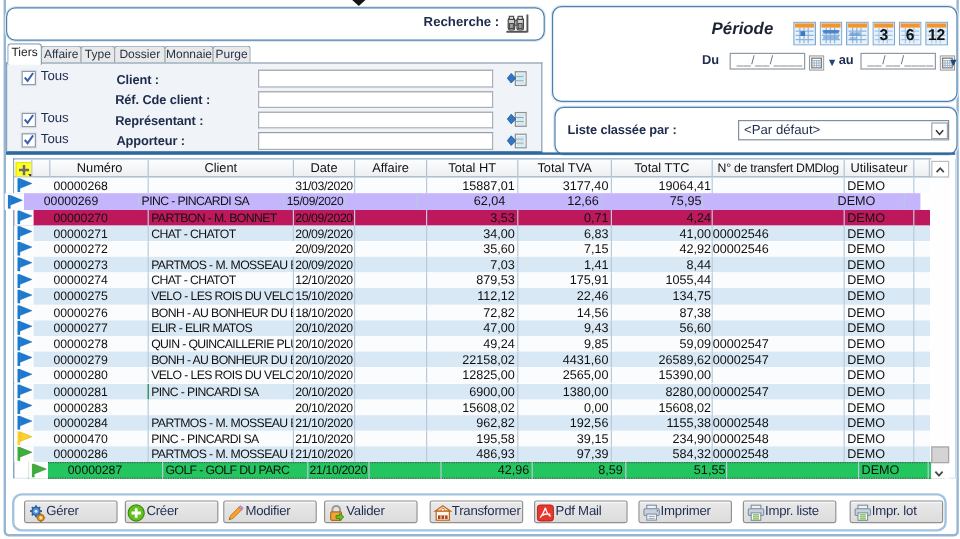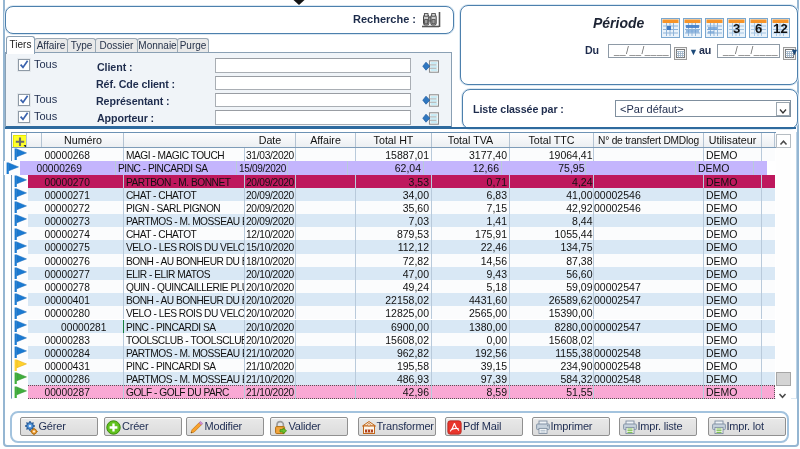--- a/index.html
+++ b/index.html
@@ -177,39 +177,39 @@
     <div style="position:absolute;left:0px;width:15px;top:0;height:14px;border-right:1px solid #b4c3d2;box-sizing:border-box;text-align:left;overflow:hidden;white-space:nowrap;">
       <span style="position:absolute;left:0.5px;top:1.5px;width:14.5px;height:12px;background:#feff2b;border:0.5px solid #e8e800;">
         <svg width="14" height="12" viewBox="0 0 14 12" style="position:absolute;left:0;top:0">
           <path d="M6 1.5 V10 M1.8 5.75 H10.2" stroke="#6b6b6b" stroke-width="2.1"></path>
           <path d="M9.5 9 h4 l-2 2.6 Z" fill="#333"></path>
         </svg>
       </span>
     </div>
     <div style="position:absolute;left:15px;width:15px;top:0;height:14px;border-right:1px solid #b4c3d2;box-sizing:border-box;text-align:left;overflow:hidden;white-space:nowrap;"></div>
     <div style="position:absolute;left:31px;width:81px;top:0;height:14px;border-right:1px solid #b4c3d2;box-sizing:border-box;text-align:center;overflow:hidden;white-space:nowrap;">Numéro</div>
+    <div style="position:absolute;left:112px;width:121px;top:0;height:14px;border-right:1px solid #b4c3d2;box-sizing:border-box;text-align:center;overflow:hidden;white-space:nowrap;">Client</div>
     <div style="position:absolute;left:233px;width:51px;top:0;height:14px;border-right:1px solid #b4c3d2;box-sizing:border-box;text-align:center;overflow:hidden;white-space:nowrap;">Date</div>
     <div style="position:absolute;left:284px;width:60px;top:0;height:14px;border-right:1px solid #b4c3d2;box-sizing:border-box;text-align:center;overflow:hidden;white-space:nowrap;">Affaire</div>
     <div style="position:absolute;left:344px;width:76px;top:0;height:14px;border-right:1px solid #b4c3d2;box-sizing:border-box;text-align:center;overflow:hidden;white-space:nowrap;">Total HT</div>
     <div style="position:absolute;left:420px;width:78px;top:0;height:14px;border-right:1px solid #b4c3d2;box-sizing:border-box;text-align:center;overflow:hidden;white-space:nowrap;">Total TVA</div>
     <div style="position:absolute;left:498px;width:84px;top:0;height:14px;border-right:1px solid #b4c3d2;box-sizing:border-box;text-align:center;overflow:hidden;white-space:nowrap;">Total TTC</div>
     <div style="position:absolute;left:582px;width:110px;top:0;height:14px;border-right:1px solid #b4c3d2;box-sizing:border-box;text-align:center;overflow:hidden;white-space:nowrap;font-size:10.2px;letter-spacing:-0.2px;">N° de transfert DMDlog</div>
     <div style="position:absolute;left:692px;width:58px;top:0;height:14px;border-right:1px solid #b4c3d2;box-sizing:border-box;text-align:center;overflow:hidden;white-space:nowrap;">Utilisateur</div>
     <div style="position:absolute;left:750px;width:13px;top:0;height:14px;border-right:1px solid #b4c3d2;box-sizing:border-box;text-align:left;overflow:hidden;white-space:nowrap;"></div>
   </div>
 <div style="position:absolute;left:12px;top:148.30px;width:763px;height:13.17px;background:#fbfcfd;line-height:15.7px;font-size:10.5px;color:#111;">
     <div style="position:absolute;left:0px;width:15.5px;top:0;bottom:0;overflow:hidden;border-right:1px solid #b9cadb;box-sizing:border-box;text-align:left;padding:0 2px 0 2px;white-space:nowrap;background:#fdfdfe;border-right:none;">
       <span style="position:absolute;top:0.2px;left:1px;display:inline-block"><svg width="17" height="12.5" viewBox="0 0 17 12.5">
           <rect x="1.6" y="0.5" width="2.2" height="11.5" fill="#1a7ad2"></rect>
           <path d="M3.8 1 L13.5 4.9 L3.8 8.8 Z" fill="#1a7ad2" stroke="#1a6ab8" stroke-width="0.5"></path>
         </svg></span>
     </div>
     <div style="position:absolute;left:15.5px;width:15.5px;top:0;bottom:0;overflow:hidden;border-right:1px solid #b9cadb;box-sizing:border-box;text-align:left;padding:0 0px 0 0px;white-space:nowrap;border-right:none;"></div>
     <div style="position:absolute;left:31px;width:81px;top:0;bottom:0;overflow:hidden;border-right:1px solid #b9cadb;box-sizing:border-box;text-align:left;padding:0 0px 0 1.5px;white-space:nowrap;font-size:10.2px;">00000268</div>
-    <div style="position:absolute;left:112px;width:121px;top:0;bottom:0;overflow:hidden;border-right:1px solid #b9cadb;box-sizing:border-box;text-align:left;padding:0 0px 0 2px;white-space:nowrap;font-size:10.2px;letter-spacing:-0.5px;">MAGI - MAGIC TOUCH</div>
     <div style="position:absolute;left:233px;width:51px;top:0;bottom:0;overflow:hidden;border-right:1px solid #b9cadb;box-sizing:border-box;text-align:left;padding:0 0px 0 1px;white-space:nowrap;font-size:10.2px;letter-spacing:-0.3px;">31/03/2020</div>
     <div style="position:absolute;left:284px;width:60px;top:0;bottom:0;overflow:hidden;border-right:1px solid #b9cadb;box-sizing:border-box;text-align:left;padding:0 2px 0 2px;white-space:nowrap;"></div>
     <div style="position:absolute;left:344px;width:76px;top:0;bottom:0;overflow:hidden;border-right:1px solid #b9cadb;box-sizing:border-box;text-align:right;padding:0 2px 0 2px;white-space:nowrap;">15887,01</div>
     <div style="position:absolute;left:420px;width:78px;top:0;bottom:0;overflow:hidden;border-right:1px solid #b9cadb;box-sizing:border-box;text-align:right;padding:0 2px 0 2px;white-space:nowrap;">3177,40</div>
     <div style="position:absolute;left:498px;width:84px;top:0;bottom:0;overflow:hidden;border-right:1px solid #b9cadb;box-sizing:border-box;text-align:right;padding:0 0.5px 0 2px;white-space:nowrap;">19064,41</div>
     <div style="position:absolute;left:582px;width:110px;top:0;bottom:0;overflow:hidden;border-right:1px solid #b9cadb;box-sizing:border-box;text-align:left;padding:0 0px 0 0px;white-space:nowrap;"></div>
     <div style="position:absolute;left:692px;width:58px;top:0;bottom:0;overflow:hidden;border-right:1px solid #b9cadb;box-sizing:border-box;text-align:left;padding:0 2px 0 2px;white-space:nowrap;">DEMO</div>
     <div style="position:absolute;left:750px;width:13.5px;top:0;bottom:0;overflow:hidden;border-right:1px solid #b9cadb;box-sizing:border-box;text-align:left;padding:0 0px 0 0px;white-space:nowrap;border-right:none;"></div>
   </div>
 <div style="position:absolute;left:4px;top:161.47px;width:763px;height:13.17px;background:#c4b5fd;line-height:15.7px;font-size:10.5px;color:#111;">
@@ -271,21 +271,20 @@
   </div>
 <div style="position:absolute;left:12px;top:200.98px;width:763px;height:13.17px;background:#fbfcfd;line-height:15.7px;font-size:10.5px;color:#111;">
     <div style="position:absolute;left:0px;width:15.5px;top:0;bottom:0;overflow:hidden;border-right:1px solid #b9cadb;box-sizing:border-box;text-align:left;padding:0 2px 0 2px;white-space:nowrap;background:#fdfdfe;border-right:none;">
       <span style="position:absolute;top:0.2px;left:1px;display:inline-block"><svg width="17" height="12.5" viewBox="0 0 17 12.5">
           <rect x="1.6" y="0.5" width="2.2" height="11.5" fill="#1a7ad2"></rect>
           <path d="M3.8 1 L13.5 4.9 L3.8 8.8 Z" fill="#1a7ad2" stroke="#1a6ab8" stroke-width="0.5"></path>
         </svg></span>
     </div>
     <div style="position:absolute;left:15.5px;width:15.5px;top:0;bottom:0;overflow:hidden;border-right:1px solid #b9cadb;box-sizing:border-box;text-align:left;padding:0 0px 0 0px;white-space:nowrap;border-right:none;"></div>
     <div style="position:absolute;left:31px;width:81px;top:0;bottom:0;overflow:hidden;border-right:1px solid #b9cadb;box-sizing:border-box;text-align:left;padding:0 0px 0 1.5px;white-space:nowrap;font-size:10.2px;">00000272</div>
-    <div style="position:absolute;left:112px;width:121px;top:0;bottom:0;overflow:hidden;border-right:1px solid #b9cadb;box-sizing:border-box;text-align:left;padding:0 0px 0 2px;white-space:nowrap;font-size:10.2px;letter-spacing:-0.5px;">PIGN - SARL PIGNON</div>
     <div style="position:absolute;left:233px;width:51px;top:0;bottom:0;overflow:hidden;border-right:1px solid #b9cadb;box-sizing:border-box;text-align:left;padding:0 0px 0 1px;white-space:nowrap;font-size:10.2px;letter-spacing:-0.3px;">20/09/2020</div>
     <div style="position:absolute;left:284px;width:60px;top:0;bottom:0;overflow:hidden;border-right:1px solid #b9cadb;box-sizing:border-box;text-align:left;padding:0 2px 0 2px;white-space:nowrap;"></div>
     <div style="position:absolute;left:344px;width:76px;top:0;bottom:0;overflow:hidden;border-right:1px solid #b9cadb;box-sizing:border-box;text-align:right;padding:0 2px 0 2px;white-space:nowrap;">35,60</div>
     <div style="position:absolute;left:420px;width:78px;top:0;bottom:0;overflow:hidden;border-right:1px solid #b9cadb;box-sizing:border-box;text-align:right;padding:0 2px 0 2px;white-space:nowrap;">7,15</div>
     <div style="position:absolute;left:498px;width:84px;top:0;bottom:0;overflow:hidden;border-right:1px solid #b9cadb;box-sizing:border-box;text-align:right;padding:0 0.5px 0 2px;white-space:nowrap;">42,92</div>
     <div style="position:absolute;left:582px;width:110px;top:0;bottom:0;overflow:hidden;border-right:1px solid #b9cadb;box-sizing:border-box;text-align:left;padding:0 0px 0 0px;white-space:nowrap;">00002546</div>
     <div style="position:absolute;left:692px;width:58px;top:0;bottom:0;overflow:hidden;border-right:1px solid #b9cadb;box-sizing:border-box;text-align:left;padding:0 2px 0 2px;white-space:nowrap;">DEMO</div>
     <div style="position:absolute;left:750px;width:13.5px;top:0;bottom:0;overflow:hidden;border-right:1px solid #b9cadb;box-sizing:border-box;text-align:left;padding:0 0px 0 0px;white-space:nowrap;border-right:none;"></div>
   </div>
 <div style="position:absolute;left:12px;top:214.15px;width:763px;height:13.17px;background:#d9e8f5;line-height:15.7px;font-size:10.5px;color:#111;">
@@ -389,35 +388,35 @@
           <rect x="1.6" y="0.5" width="2.2" height="11.5" fill="#1a7ad2"></rect>
           <path d="M3.8 1 L13.5 4.9 L3.8 8.8 Z" fill="#1a7ad2" stroke="#1a6ab8" stroke-width="0.5"></path>
         </svg></span>
     </div>
     <div style="position:absolute;left:15.5px;width:15.5px;top:0;bottom:0;overflow:hidden;border-right:1px solid #b9cadb;box-sizing:border-box;text-align:left;padding:0 0px 0 0px;white-space:nowrap;border-right:none;"></div>
     <div style="position:absolute;left:31px;width:81px;top:0;bottom:0;overflow:hidden;border-right:1px solid #b9cadb;box-sizing:border-box;text-align:left;padding:0 0px 0 1.5px;white-space:nowrap;font-size:10.2px;">00000278</div>
     <div style="position:absolute;left:112px;width:121px;top:0;bottom:0;overflow:hidden;border-right:1px solid #b9cadb;box-sizing:border-box;text-align:left;padding:0 0px 0 2px;white-space:nowrap;font-size:10.2px;letter-spacing:-0.5px;">QUIN - QUINCAILLERIE PLUS</div>
     <div style="position:absolute;left:233px;width:51px;top:0;bottom:0;overflow:hidden;border-right:1px solid #b9cadb;box-sizing:border-box;text-align:left;padding:0 0px 0 1px;white-space:nowrap;font-size:10.2px;letter-spacing:-0.3px;">20/10/2020</div>
     <div style="position:absolute;left:284px;width:60px;top:0;bottom:0;overflow:hidden;border-right:1px solid #b9cadb;box-sizing:border-box;text-align:left;padding:0 2px 0 2px;white-space:nowrap;"></div>
     <div style="position:absolute;left:344px;width:76px;top:0;bottom:0;overflow:hidden;border-right:1px solid #b9cadb;box-sizing:border-box;text-align:right;padding:0 2px 0 2px;white-space:nowrap;">49,24</div>
-    <div style="position:absolute;left:420px;width:78px;top:0;bottom:0;overflow:hidden;border-right:1px solid #b9cadb;box-sizing:border-box;text-align:right;padding:0 2px 0 2px;white-space:nowrap;">5,18</div>
+    <div style="position:absolute;left:420px;width:78px;top:0;bottom:0;overflow:hidden;border-right:1px solid #b9cadb;box-sizing:border-box;text-align:right;padding:0 2px 0 2px;white-space:nowrap;">9,85</div>
     <div style="position:absolute;left:498px;width:84px;top:0;bottom:0;overflow:hidden;border-right:1px solid #b9cadb;box-sizing:border-box;text-align:right;padding:0 0.5px 0 2px;white-space:nowrap;">59,09</div>
     <div style="position:absolute;left:582px;width:110px;top:0;bottom:0;overflow:hidden;border-right:1px solid #b9cadb;box-sizing:border-box;text-align:left;padding:0 0px 0 0px;white-space:nowrap;">00002547</div>
     <div style="position:absolute;left:692px;width:58px;top:0;bottom:0;overflow:hidden;border-right:1px solid #b9cadb;box-sizing:border-box;text-align:left;padding:0 2px 0 2px;white-space:nowrap;">DEMO</div>
     <div style="position:absolute;left:750px;width:13.5px;top:0;bottom:0;overflow:hidden;border-right:1px solid #b9cadb;box-sizing:border-box;text-align:left;padding:0 0px 0 0px;white-space:nowrap;border-right:none;"></div>
   </div>
 <div style="position:absolute;left:12px;top:293.17px;width:763px;height:13.17px;background:#d9e8f5;line-height:15.7px;font-size:10.5px;color:#111;">
     <div style="position:absolute;left:0px;width:15.5px;top:0;bottom:0;overflow:hidden;border-right:1px solid #b9cadb;box-sizing:border-box;text-align:left;padding:0 2px 0 2px;white-space:nowrap;background:#fdfdfe;border-right:none;">
       <span style="position:absolute;top:0.2px;left:1px;display:inline-block"><svg width="17" height="12.5" viewBox="0 0 17 12.5">
           <rect x="1.6" y="0.5" width="2.2" height="11.5" fill="#1a7ad2"></rect>
           <path d="M3.8 1 L13.5 4.9 L3.8 8.8 Z" fill="#1a7ad2" stroke="#1a6ab8" stroke-width="0.5"></path>
         </svg></span>
     </div>
     <div style="position:absolute;left:15.5px;width:15.5px;top:0;bottom:0;overflow:hidden;border-right:1px solid #b9cadb;box-sizing:border-box;text-align:left;padding:0 0px 0 0px;white-space:nowrap;border-right:none;"></div>
-    <div style="position:absolute;left:31px;width:81px;top:0;bottom:0;overflow:hidden;border-right:1px solid #b9cadb;box-sizing:border-box;text-align:left;padding:0 0px 0 1.5px;white-space:nowrap;font-size:10.2px;">00000401</div>
+    <div style="position:absolute;left:31px;width:81px;top:0;bottom:0;overflow:hidden;border-right:1px solid #b9cadb;box-sizing:border-box;text-align:left;padding:0 0px 0 1.5px;white-space:nowrap;font-size:10.2px;">00000279</div>
     <div style="position:absolute;left:112px;width:121px;top:0;bottom:0;overflow:hidden;border-right:1px solid #b9cadb;box-sizing:border-box;text-align:left;padding:0 0px 0 2px;white-space:nowrap;font-size:10.2px;letter-spacing:-0.5px;">BONH - AU BONHEUR DU BRICO</div>
     <div style="position:absolute;left:233px;width:51px;top:0;bottom:0;overflow:hidden;border-right:1px solid #b9cadb;box-sizing:border-box;text-align:left;padding:0 0px 0 1px;white-space:nowrap;font-size:10.2px;letter-spacing:-0.3px;">20/10/2020</div>
     <div style="position:absolute;left:284px;width:60px;top:0;bottom:0;overflow:hidden;border-right:1px solid #b9cadb;box-sizing:border-box;text-align:left;padding:0 2px 0 2px;white-space:nowrap;"></div>
     <div style="position:absolute;left:344px;width:76px;top:0;bottom:0;overflow:hidden;border-right:1px solid #b9cadb;box-sizing:border-box;text-align:right;padding:0 2px 0 2px;white-space:nowrap;">22158,02</div>
     <div style="position:absolute;left:420px;width:78px;top:0;bottom:0;overflow:hidden;border-right:1px solid #b9cadb;box-sizing:border-box;text-align:right;padding:0 2px 0 2px;white-space:nowrap;">4431,60</div>
     <div style="position:absolute;left:498px;width:84px;top:0;bottom:0;overflow:hidden;border-right:1px solid #b9cadb;box-sizing:border-box;text-align:right;padding:0 0.5px 0 2px;white-space:nowrap;">26589,62</div>
     <div style="position:absolute;left:582px;width:110px;top:0;bottom:0;overflow:hidden;border-right:1px solid #b9cadb;box-sizing:border-box;text-align:left;padding:0 0px 0 0px;white-space:nowrap;">00002547</div>
     <div style="position:absolute;left:692px;width:58px;top:0;bottom:0;overflow:hidden;border-right:1px solid #b9cadb;box-sizing:border-box;text-align:left;padding:0 2px 0 2px;white-space:nowrap;">DEMO</div>
     <div style="position:absolute;left:750px;width:13.5px;top:0;bottom:0;overflow:hidden;border-right:1px solid #b9cadb;box-sizing:border-box;text-align:left;padding:0 0px 0 0px;white-space:nowrap;border-right:none;"></div>
   </div>
@@ -441,41 +440,40 @@
     <div style="position:absolute;left:750px;width:13.5px;top:0;bottom:0;overflow:hidden;border-right:1px solid #b9cadb;box-sizing:border-box;text-align:left;padding:0 0px 0 0px;white-space:nowrap;border-right:none;"></div>
   </div>
 <div style="position:absolute;left:12px;top:319.51px;width:763px;height:13.17px;background:#d9e8f5;line-height:15.7px;font-size:10.5px;color:#111;">
     <div style="position:absolute;left:0px;width:15.5px;top:0;bottom:0;overflow:hidden;border-right:1px solid #b9cadb;box-sizing:border-box;text-align:left;padding:0 2px 0 2px;white-space:nowrap;background:#fdfdfe;border-right:none;">
       <span style="position:absolute;top:0.2px;left:1px;display:inline-block"><svg width="17" height="12.5" viewBox="0 0 17 12.5">
           <rect x="1.6" y="0.5" width="2.2" height="11.5" fill="#1a7ad2"></rect>
           <path d="M3.8 1 L13.5 4.9 L3.8 8.8 Z" fill="#1a7ad2" stroke="#1a6ab8" stroke-width="0.5"></path>
         </svg></span>
     </div>
     <div style="position:absolute;left:15.5px;width:15.5px;top:0;bottom:0;overflow:hidden;border-right:1px solid #b9cadb;box-sizing:border-box;text-align:left;padding:0 0px 0 0px;white-space:nowrap;border-right:none;"></div>
-    <div style="position:absolute;left:31px;width:81px;top:0;bottom:0;overflow:hidden;border-right:1px solid #15803d;box-sizing:border-box;text-align:center;padding:0 0px 0 1.5px;white-space:nowrap;font-size:10.2px;">00000281</div>
+    <div style="position:absolute;left:31px;width:81px;top:0;bottom:0;overflow:hidden;border-right:1px solid #15803d;box-sizing:border-box;text-align:left;padding:0 0px 0 1.5px;white-space:nowrap;font-size:10.2px;">00000281</div>
     <div style="position:absolute;left:112px;width:121px;top:0;bottom:0;overflow:hidden;border-right:1px solid #b9cadb;box-sizing:border-box;text-align:left;padding:0 0px 0 2px;white-space:nowrap;font-size:10.2px;letter-spacing:-0.5px;">PINC - PINCARDI SA</div>
     <div style="position:absolute;left:233px;width:51px;top:0;bottom:0;overflow:hidden;border-right:1px solid #b9cadb;box-sizing:border-box;text-align:left;padding:0 0px 0 1px;white-space:nowrap;font-size:10.2px;letter-spacing:-0.3px;">20/10/2020</div>
     <div style="position:absolute;left:284px;width:60px;top:0;bottom:0;overflow:hidden;border-right:1px solid #b9cadb;box-sizing:border-box;text-align:left;padding:0 2px 0 2px;white-space:nowrap;"></div>
     <div style="position:absolute;left:344px;width:76px;top:0;bottom:0;overflow:hidden;border-right:1px solid #b9cadb;box-sizing:border-box;text-align:right;padding:0 2px 0 2px;white-space:nowrap;">6900,00</div>
     <div style="position:absolute;left:420px;width:78px;top:0;bottom:0;overflow:hidden;border-right:1px solid #b9cadb;box-sizing:border-box;text-align:right;padding:0 2px 0 2px;white-space:nowrap;">1380,00</div>
     <div style="position:absolute;left:498px;width:84px;top:0;bottom:0;overflow:hidden;border-right:1px solid #b9cadb;box-sizing:border-box;text-align:right;padding:0 0.5px 0 2px;white-space:nowrap;">8280,00</div>
     <div style="position:absolute;left:582px;width:110px;top:0;bottom:0;overflow:hidden;border-right:1px solid #b9cadb;box-sizing:border-box;text-align:left;padding:0 0px 0 0px;white-space:nowrap;">00002547</div>
     <div style="position:absolute;left:692px;width:58px;top:0;bottom:0;overflow:hidden;border-right:1px solid #b9cadb;box-sizing:border-box;text-align:left;padding:0 2px 0 2px;white-space:nowrap;">DEMO</div>
     <div style="position:absolute;left:750px;width:13.5px;top:0;bottom:0;overflow:hidden;border-right:1px solid #b9cadb;box-sizing:border-box;text-align:left;padding:0 0px 0 0px;white-space:nowrap;border-right:none;"></div>
   </div>
 <div style="position:absolute;left:12px;top:332.68px;width:763px;height:13.17px;background:#fbfcfd;line-height:15.7px;font-size:10.5px;color:#111;">
     <div style="position:absolute;left:0px;width:15.5px;top:0;bottom:0;overflow:hidden;border-right:1px solid #b9cadb;box-sizing:border-box;text-align:left;padding:0 2px 0 2px;white-space:nowrap;background:#fdfdfe;border-right:none;">
       <span style="position:absolute;top:0.2px;left:1px;display:inline-block"><svg width="17" height="12.5" viewBox="0 0 17 12.5">
           <rect x="1.6" y="0.5" width="2.2" height="11.5" fill="#1a7ad2"></rect>
           <path d="M3.8 1 L13.5 4.9 L3.8 8.8 Z" fill="#1a7ad2" stroke="#1a6ab8" stroke-width="0.5"></path>
         </svg></span>
     </div>
     <div style="position:absolute;left:15.5px;width:15.5px;top:0;bottom:0;overflow:hidden;border-right:1px solid #b9cadb;box-sizing:border-box;text-align:left;padding:0 0px 0 0px;white-space:nowrap;border-right:none;"></div>
     <div style="position:absolute;left:31px;width:81px;top:0;bottom:0;overflow:hidden;border-right:1px solid #b9cadb;box-sizing:border-box;text-align:left;padding:0 0px 0 1.5px;white-space:nowrap;font-size:10.2px;">00000283</div>
-    <div style="position:absolute;left:112px;width:121px;top:0;bottom:0;overflow:hidden;border-right:1px solid #b9cadb;box-sizing:border-box;text-align:left;padding:0 0px 0 2px;white-space:nowrap;font-size:10.2px;letter-spacing:-0.5px;">TOOLSCLUB - TOOLSCLUB</div>
     <div style="position:absolute;left:233px;width:51px;top:0;bottom:0;overflow:hidden;border-right:1px solid #b9cadb;box-sizing:border-box;text-align:left;padding:0 0px 0 1px;white-space:nowrap;font-size:10.2px;letter-spacing:-0.3px;">20/10/2020</div>
     <div style="position:absolute;left:284px;width:60px;top:0;bottom:0;overflow:hidden;border-right:1px solid #b9cadb;box-sizing:border-box;text-align:left;padding:0 2px 0 2px;white-space:nowrap;"></div>
     <div style="position:absolute;left:344px;width:76px;top:0;bottom:0;overflow:hidden;border-right:1px solid #b9cadb;box-sizing:border-box;text-align:right;padding:0 2px 0 2px;white-space:nowrap;">15608,02</div>
     <div style="position:absolute;left:420px;width:78px;top:0;bottom:0;overflow:hidden;border-right:1px solid #b9cadb;box-sizing:border-box;text-align:right;padding:0 2px 0 2px;white-space:nowrap;">0,00</div>
     <div style="position:absolute;left:498px;width:84px;top:0;bottom:0;overflow:hidden;border-right:1px solid #b9cadb;box-sizing:border-box;text-align:right;padding:0 0.5px 0 2px;white-space:nowrap;">15608,02</div>
     <div style="position:absolute;left:582px;width:110px;top:0;bottom:0;overflow:hidden;border-right:1px solid #b9cadb;box-sizing:border-box;text-align:left;padding:0 0px 0 0px;white-space:nowrap;"></div>
     <div style="position:absolute;left:692px;width:58px;top:0;bottom:0;overflow:hidden;border-right:1px solid #b9cadb;box-sizing:border-box;text-align:left;padding:0 2px 0 2px;white-space:nowrap;">DEMO</div>
     <div style="position:absolute;left:750px;width:13.5px;top:0;bottom:0;overflow:hidden;border-right:1px solid #b9cadb;box-sizing:border-box;text-align:left;padding:0 0px 0 0px;white-space:nowrap;border-right:none;"></div>
   </div>
 <div style="position:absolute;left:12px;top:345.85px;width:763px;height:13.17px;background:#d9e8f5;line-height:15.7px;font-size:10.5px;color:#111;">
@@ -498,21 +496,21 @@
     <div style="position:absolute;left:750px;width:13.5px;top:0;bottom:0;overflow:hidden;border-right:1px solid #b9cadb;box-sizing:border-box;text-align:left;padding:0 0px 0 0px;white-space:nowrap;border-right:none;"></div>
   </div>
 <div style="position:absolute;left:12px;top:359.02px;width:763px;height:13.17px;background:#fbfcfd;line-height:15.7px;font-size:10.5px;color:#111;">
     <div style="position:absolute;left:0px;width:15.5px;top:0;bottom:0;overflow:hidden;border-right:1px solid #b9cadb;box-sizing:border-box;text-align:left;padding:0 2px 0 2px;white-space:nowrap;background:#fdfdfe;border-right:none;">
       <span style="position:absolute;top:0.2px;left:1px;display:inline-block"><svg width="17" height="12.5" viewBox="0 0 17 12.5">
           <rect x="1.6" y="0.5" width="2.2" height="11.5" fill="#ffd12e"></rect>
           <path d="M3.8 1 L13.5 4.9 L3.8 8.8 Z" fill="#ffd12e" stroke="#e0a800" stroke-width="0.5"></path>
         </svg></span>
     </div>
     <div style="position:absolute;left:15.5px;width:15.5px;top:0;bottom:0;overflow:hidden;border-right:1px solid #b9cadb;box-sizing:border-box;text-align:left;padding:0 0px 0 0px;white-space:nowrap;border-right:none;"></div>
-    <div style="position:absolute;left:31px;width:81px;top:0;bottom:0;overflow:hidden;border-right:1px solid #b9cadb;box-sizing:border-box;text-align:left;padding:0 0px 0 1.5px;white-space:nowrap;font-size:10.2px;">00000431</div>
+    <div style="position:absolute;left:31px;width:81px;top:0;bottom:0;overflow:hidden;border-right:1px solid #b9cadb;box-sizing:border-box;text-align:left;padding:0 0px 0 1.5px;white-space:nowrap;font-size:10.2px;">00000470</div>
     <div style="position:absolute;left:112px;width:121px;top:0;bottom:0;overflow:hidden;border-right:1px solid #b9cadb;box-sizing:border-box;text-align:left;padding:0 0px 0 2px;white-space:nowrap;font-size:10.2px;letter-spacing:-0.5px;">PINC - PINCARDI SA</div>
     <div style="position:absolute;left:233px;width:51px;top:0;bottom:0;overflow:hidden;border-right:1px solid #b9cadb;box-sizing:border-box;text-align:left;padding:0 0px 0 1px;white-space:nowrap;font-size:10.2px;letter-spacing:-0.3px;">21/10/2020</div>
     <div style="position:absolute;left:284px;width:60px;top:0;bottom:0;overflow:hidden;border-right:1px solid #b9cadb;box-sizing:border-box;text-align:left;padding:0 2px 0 2px;white-space:nowrap;"></div>
     <div style="position:absolute;left:344px;width:76px;top:0;bottom:0;overflow:hidden;border-right:1px solid #b9cadb;box-sizing:border-box;text-align:right;padding:0 2px 0 2px;white-space:nowrap;">195,58</div>
     <div style="position:absolute;left:420px;width:78px;top:0;bottom:0;overflow:hidden;border-right:1px solid #b9cadb;box-sizing:border-box;text-align:right;padding:0 2px 0 2px;white-space:nowrap;">39,15</div>
     <div style="position:absolute;left:498px;width:84px;top:0;bottom:0;overflow:hidden;border-right:1px solid #b9cadb;box-sizing:border-box;text-align:right;padding:0 0.5px 0 2px;white-space:nowrap;">234,90</div>
     <div style="position:absolute;left:582px;width:110px;top:0;bottom:0;overflow:hidden;border-right:1px solid #b9cadb;box-sizing:border-box;text-align:left;padding:0 0px 0 0px;white-space:nowrap;">00002548</div>
     <div style="position:absolute;left:692px;width:58px;top:0;bottom:0;overflow:hidden;border-right:1px solid #b9cadb;box-sizing:border-box;text-align:left;padding:0 2px 0 2px;white-space:nowrap;">DEMO</div>
     <div style="position:absolute;left:750px;width:13.5px;top:0;bottom:0;overflow:hidden;border-right:1px solid #b9cadb;box-sizing:border-box;text-align:left;padding:0 0px 0 0px;white-space:nowrap;border-right:none;"></div>
   </div>
@@ -528,21 +526,21 @@
     <div style="position:absolute;left:112px;width:121px;top:0;bottom:0;overflow:hidden;border-right:1px solid #b9cadb;box-sizing:border-box;text-align:left;padding:0 0px 0 2px;white-space:nowrap;font-size:10.2px;letter-spacing:-0.5px;">PARTMOS - M. MOSSEAU ET FILS</div>
     <div style="position:absolute;left:233px;width:51px;top:0;bottom:0;overflow:hidden;border-right:1px solid #b9cadb;box-sizing:border-box;text-align:left;padding:0 0px 0 1px;white-space:nowrap;font-size:10.2px;letter-spacing:-0.3px;">21/10/2020</div>
     <div style="position:absolute;left:284px;width:60px;top:0;bottom:0;overflow:hidden;border-right:1px solid #b9cadb;box-sizing:border-box;text-align:left;padding:0 2px 0 2px;white-space:nowrap;"></div>
     <div style="position:absolute;left:344px;width:76px;top:0;bottom:0;overflow:hidden;border-right:1px solid #b9cadb;box-sizing:border-box;text-align:right;padding:0 2px 0 2px;white-space:nowrap;">486,93</div>
     <div style="position:absolute;left:420px;width:78px;top:0;bottom:0;overflow:hidden;border-right:1px solid #b9cadb;box-sizing:border-box;text-align:right;padding:0 2px 0 2px;white-space:nowrap;">97,39</div>
     <div style="position:absolute;left:498px;width:84px;top:0;bottom:0;overflow:hidden;border-right:1px solid #b9cadb;box-sizing:border-box;text-align:right;padding:0 0.5px 0 2px;white-space:nowrap;">584,32</div>
     <div style="position:absolute;left:582px;width:110px;top:0;bottom:0;overflow:hidden;border-right:1px solid #b9cadb;box-sizing:border-box;text-align:left;padding:0 0px 0 0px;white-space:nowrap;">00002548</div>
     <div style="position:absolute;left:692px;width:58px;top:0;bottom:0;overflow:hidden;border-right:1px solid #b9cadb;box-sizing:border-box;text-align:left;padding:0 2px 0 2px;white-space:nowrap;">DEMO</div>
     <div style="position:absolute;left:750px;width:13.5px;top:0;bottom:0;overflow:hidden;border-right:1px solid #b9cadb;box-sizing:border-box;text-align:left;padding:0 0px 0 0px;white-space:nowrap;border-right:none;"></div>
   </div>
-<div style="position:absolute;left:12px;top:385.36px;width:763px;height:13.17px;background:#f9a8d4;outline:1px dotted #555;outline-offset:-1px;line-height:15.7px;font-size:10.5px;color:#111;">
+<div style="position:absolute;left:24px;top:385.36px;width:763px;height:13.17px;background:#22c55e;outline:1px dotted #555;outline-offset:-1px;line-height:15.7px;font-size:10.5px;color:#111;">
     <div style="position:absolute;left:0px;width:15.5px;top:0;bottom:0;overflow:hidden;border-right:1px solid #b9cadb;box-sizing:border-box;text-align:left;padding:0 2px 0 2px;white-space:nowrap;background:#fdfdfe;border-right:none;">
       <span style="position:absolute;top:0.2px;left:1px;display:inline-block"><svg width="17" height="12.5" viewBox="0 0 17 12.5">
           <rect x="1.6" y="0.5" width="2.2" height="11.5" fill="#3fae3c"></rect>
           <path d="M3.8 1 L13.5 4.9 L3.8 8.8 Z" fill="#3fae3c" stroke="#2e8a2c" stroke-width="0.5"></path>
         </svg></span>
     </div>
     <div style="position:absolute;left:15.5px;width:15.5px;top:0;bottom:0;overflow:hidden;border-right:1px solid #b9cadb;box-sizing:border-box;text-align:left;padding:0 0px 0 0px;white-space:nowrap;border-right:none;"></div>
     <div style="position:absolute;left:31px;width:81px;top:0;bottom:0;overflow:hidden;border-right:1px solid #b9cadb;box-sizing:border-box;text-align:left;padding:0 0px 0 1.5px;white-space:nowrap;font-size:10.2px;">00000287</div>
     <div style="position:absolute;left:112px;width:121px;top:0;bottom:0;overflow:hidden;border-right:1px solid #b9cadb;box-sizing:border-box;text-align:left;padding:0 0px 0 2px;white-space:nowrap;font-size:10.2px;letter-spacing:-0.5px;">GOLF - GOLF DU PARC</div>
     <div style="position:absolute;left:233px;width:51px;top:0;bottom:0;overflow:hidden;border-right:1px solid #b9cadb;box-sizing:border-box;text-align:left;padding:0 0px 0 1px;white-space:nowrap;font-size:10.2px;letter-spacing:-0.3px;">21/10/2020</div>

